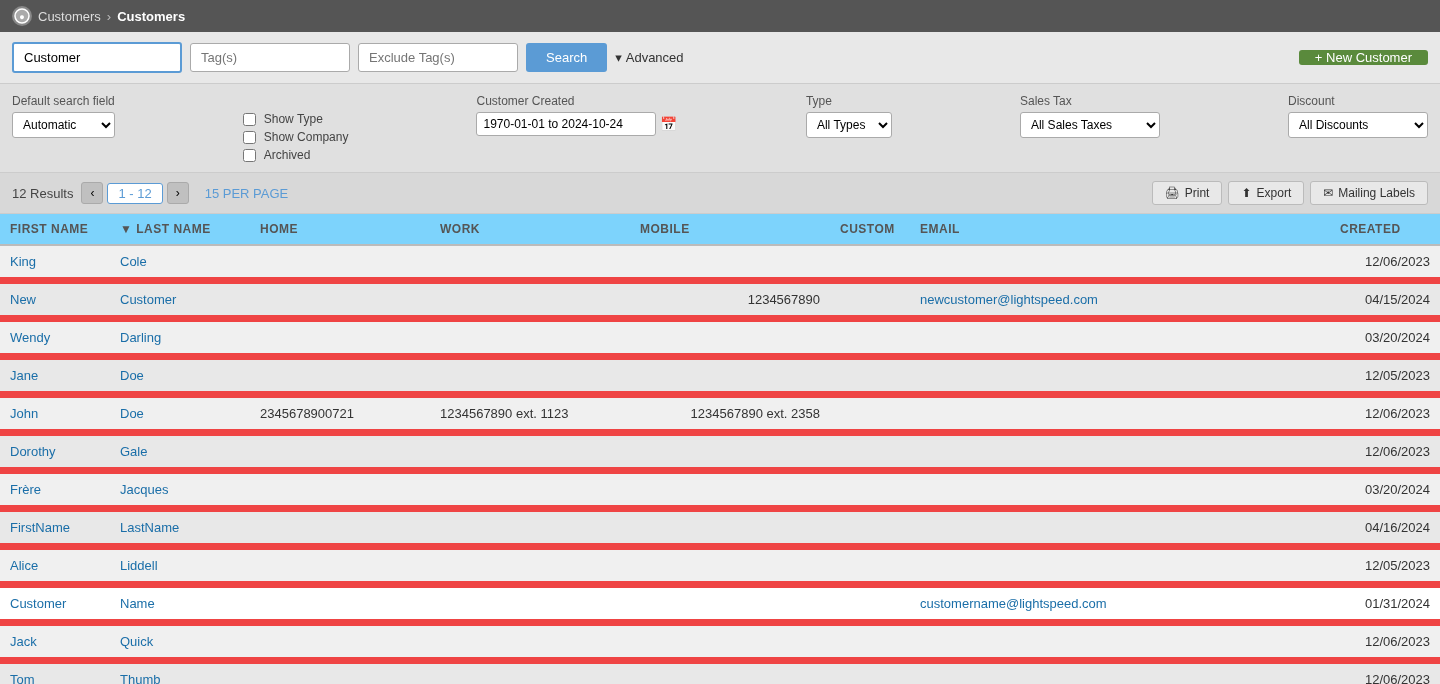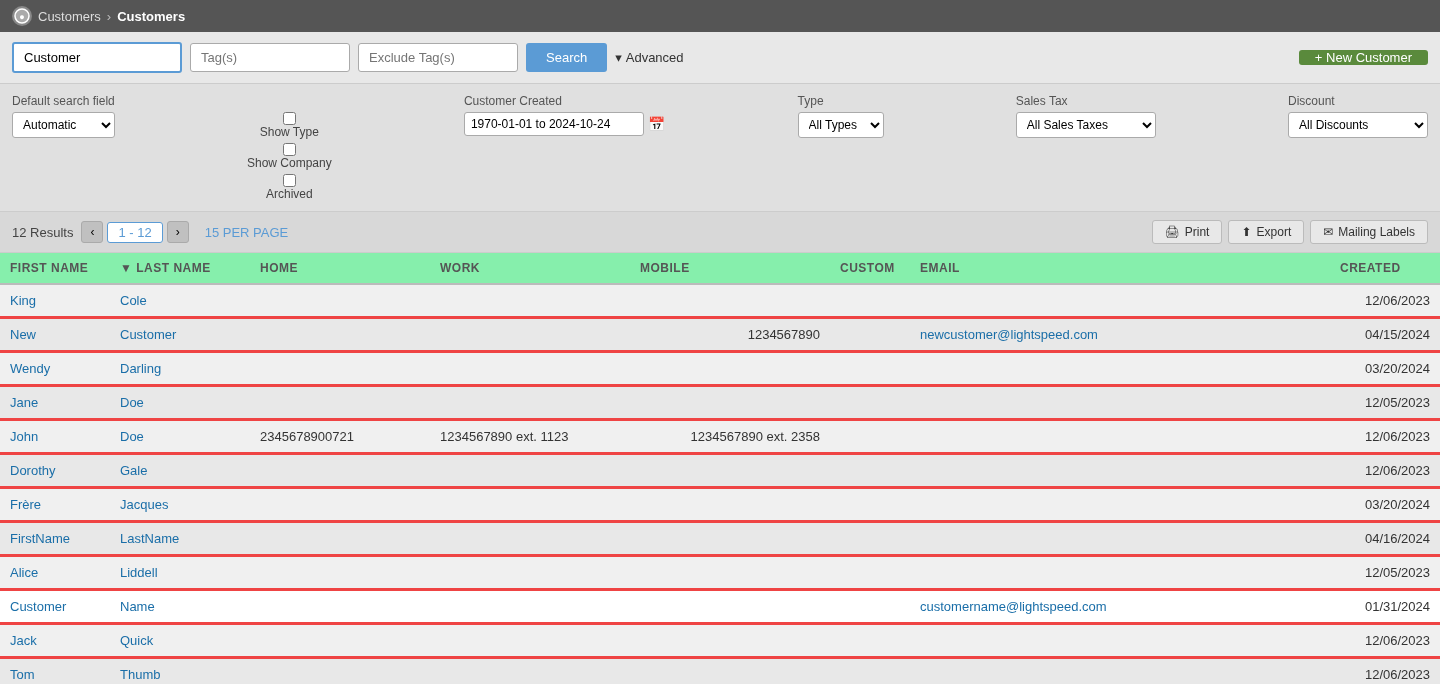--- a/index.html
+++ b/index.html
@@ -19,41 +19,41 @@
     .search-btn { background: #5b9bd5; color: #fff; border: none; border-radius: 3px; padding: 7px 20px; font-size: 13px; cursor: pointer; font-weight: 500; }
     .advanced-btn { background: none; border: none; color: #333; font-size: 13px; cursor: pointer; display: flex; align-items: center; gap: 4px; }
     .new-customer-btn { margin-left: auto; background: #5a8a3c; color: #fff; border: none; border-radius: 3px; padding: 0 16px; font-size: 13px; cursor: pointer; font-weight: 500; }
 
     
     .filter-bar { background: #e0e0e0; border-bottom: 1px solid #ccc; padding: 10px 12px; display: flex; align-items: flex-start; gap: 20px; justify-content: space-between; }
     .filter-group { display: flex; flex-direction: column; gap: 4px; }
     .filter-group label { font-size: 12px; color: #555; }
     .filter-group select { border: 1px solid #aaa; border-radius: 3px; padding: 4px 6px; font-size: 12px; background: #fff; }
     .checkboxes { display: flex; flex-direction: column; gap: 4px; padding-top: 18px; }
-    .checkboxes label { display: flex; align-items: center; gap: 0; font-size: 12px; color: #444; flex-direction: column; }
+    .checkboxes label { display: flex; align-items: center; gap: 8px; font-size: 12px; color: #444; }
     .date-range { display: flex; align-items: center; gap: 4px; }
     .date-range input { border: 1px solid #aaa; border-radius: 3px; padding: 4px 6px; font-size: 12px; background: #fff; width: 180px; }
     .cal-icon { font-size: 14px; color: #666; cursor: pointer; }
 
     
     .results-bar { background: #d8d8d8; padding: 8px 12px; display: flex; align-items: center; gap: 8px; border-bottom: 1px solid #ccc; }
     .results-count { font-size: 13px; color: #444; }
     .pagination { display: flex; align-items: center; gap: 4px; }
     .pagination button { background: #c0c0c0; border: 1px solid #aaa; border-radius: 3px; width: 22px; height: 22px; cursor: pointer; font-size: 12px; display: flex; align-items: center; justify-content: center; }
     .pagination .current-page { background: #fff; border: 1px solid #5b9bd5; border-radius: 3px; padding: 2px 10px; font-size: 13px; color: #5b9bd5; font-weight: 500; }
     .per-page { color: #5b9bd5; font-size: 13px; cursor: pointer; margin-left: 8px; }
     .action-buttons { margin-left: auto; display: flex; gap: 6px; }
     .action-btn { background: #e8e8e8; border: 1px solid #bbb; border-radius: 3px; padding: 4px 12px; font-size: 12px; cursor: pointer; display: flex; align-items: center; gap: 5px; color: #333; }
 
     
     .data-table { width: 100%; border-collapse: collapse; background: #f0f0f0; }
-    .data-table thead tr { background: #86efac; border-bottom: 2px solid #bbb; }
+    .data-table thead tr { background: #7dd3fc; border-bottom: 2px solid #bbb; }
     .data-table thead th { padding: 8px 10px; text-align: left; font-size: 12px; color: #555; font-weight: 600; letter-spacing: 0.5px; text-transform: uppercase; white-space: nowrap; }
     .data-table thead th.sortable { cursor: pointer; }
-    .data-table tbody tr { border-bottom: 3px solid #ef4444; }
+    .data-table tbody tr { border-bottom: 7px solid #ef4444; }
     .data-table tbody tr:nth-child(even) { background: #e8e8e8; }
     .data-table tbody td { padding: 8px 10px; font-size: 13px; }
     .data-table tbody td a, .data-table tbody td .link { color: #1a6ea8; text-decoration: none; cursor: pointer; }
     .highlighted-row { background: #fff !important; }
     .col-fn { width: 110px; }
     .col-ln { width: 140px; }
     .col-home { width: 180px; }
     .col-work { width: 200px; }
     .col-mobile { width: 200px; text-align: right; }
     .col-custom { width: 80px; }

